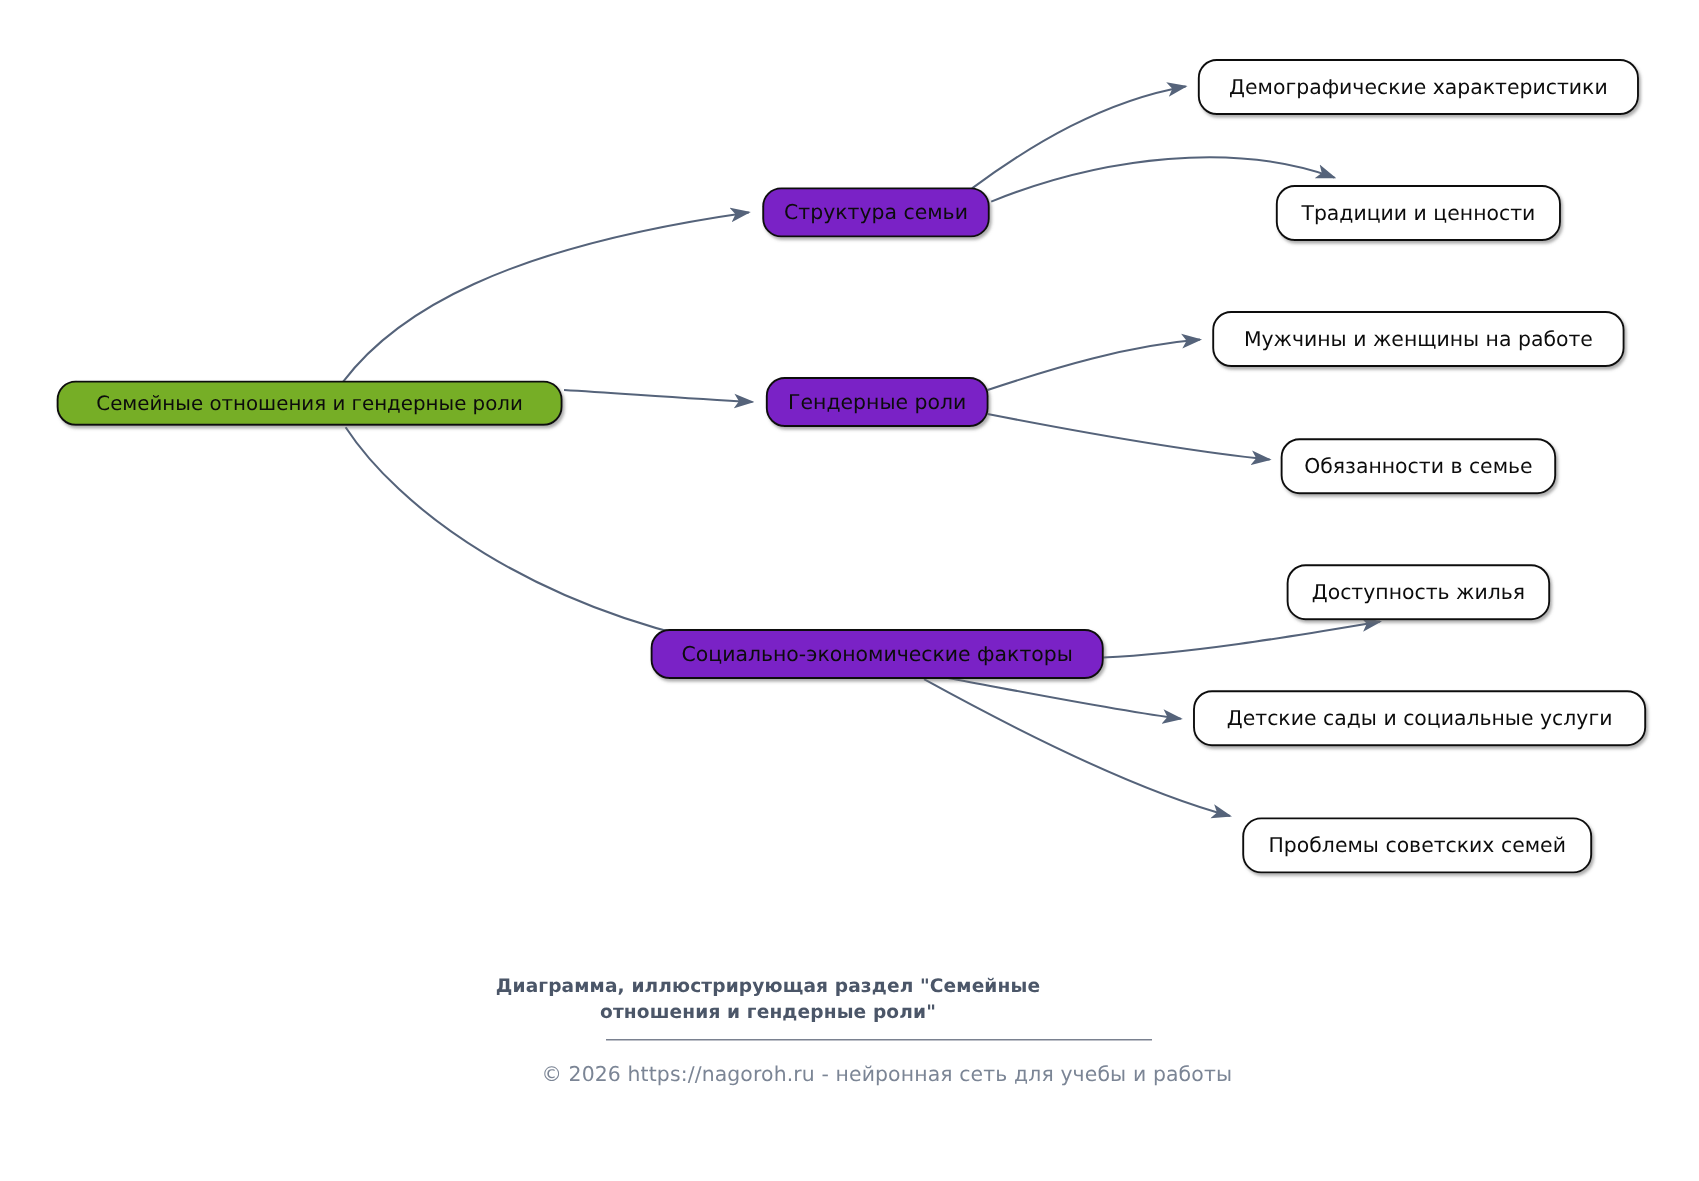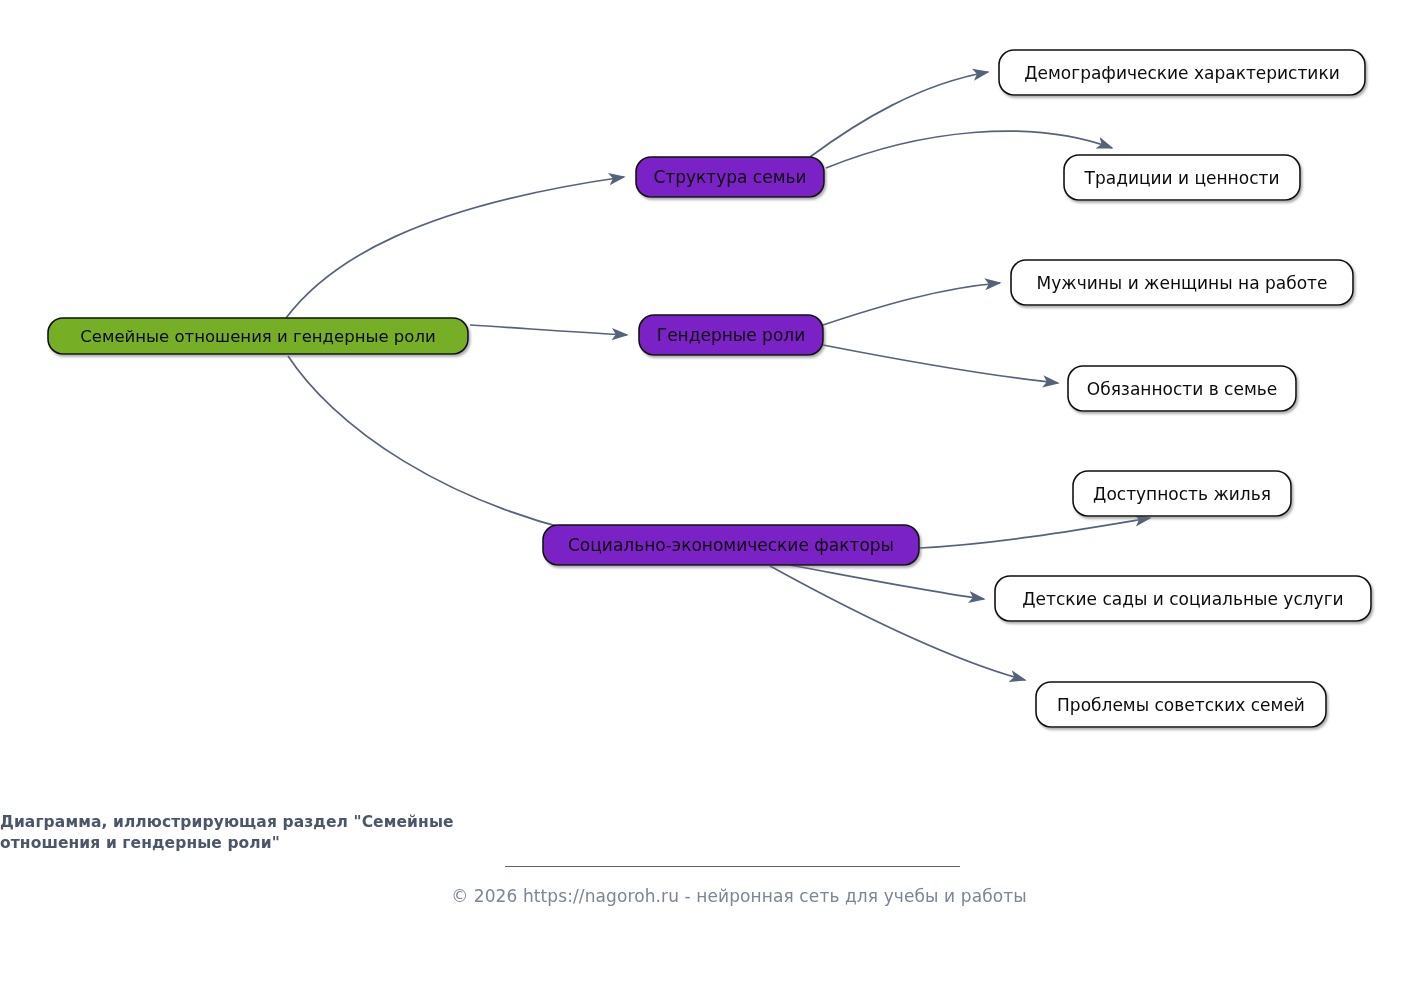--- a/index.html
+++ b/index.html
@@ -54,21 +54,21 @@
     fill: #0c0c0c;
     dominant-baseline: middle;
   }
   .node-label.root-label {
     font-size: 16.5px;
   }
   .caption {
     position: absolute;
     left: 0;
     width: 1280px;
-    text-align: left;
+    text-align: center;
     font-family: "DejaVu Sans", sans-serif;
     font-size: 15.5px;
     font-weight: bold;
     color: #4b5668;
     line-height: 21px;
     letter-spacing: 0.1px;
   }
   .caption-line-2 {
     display: block;
   }

